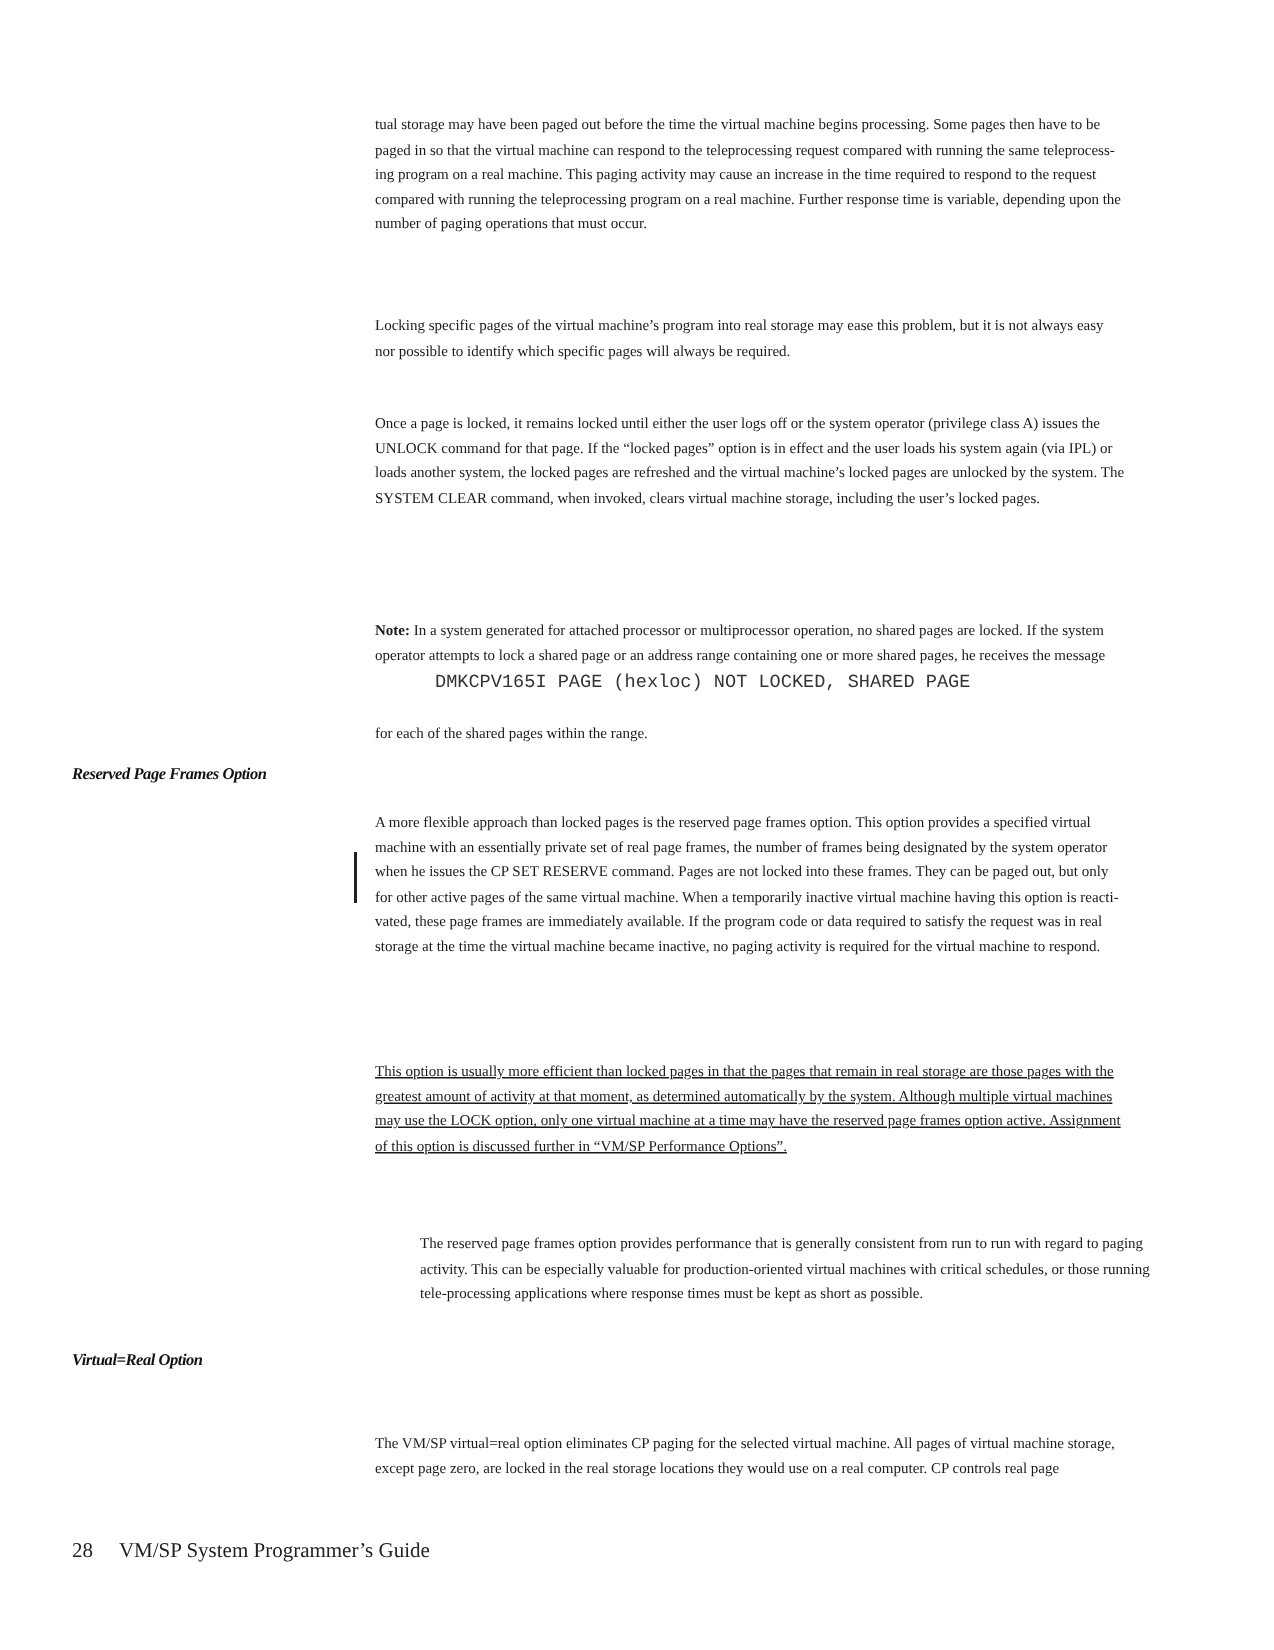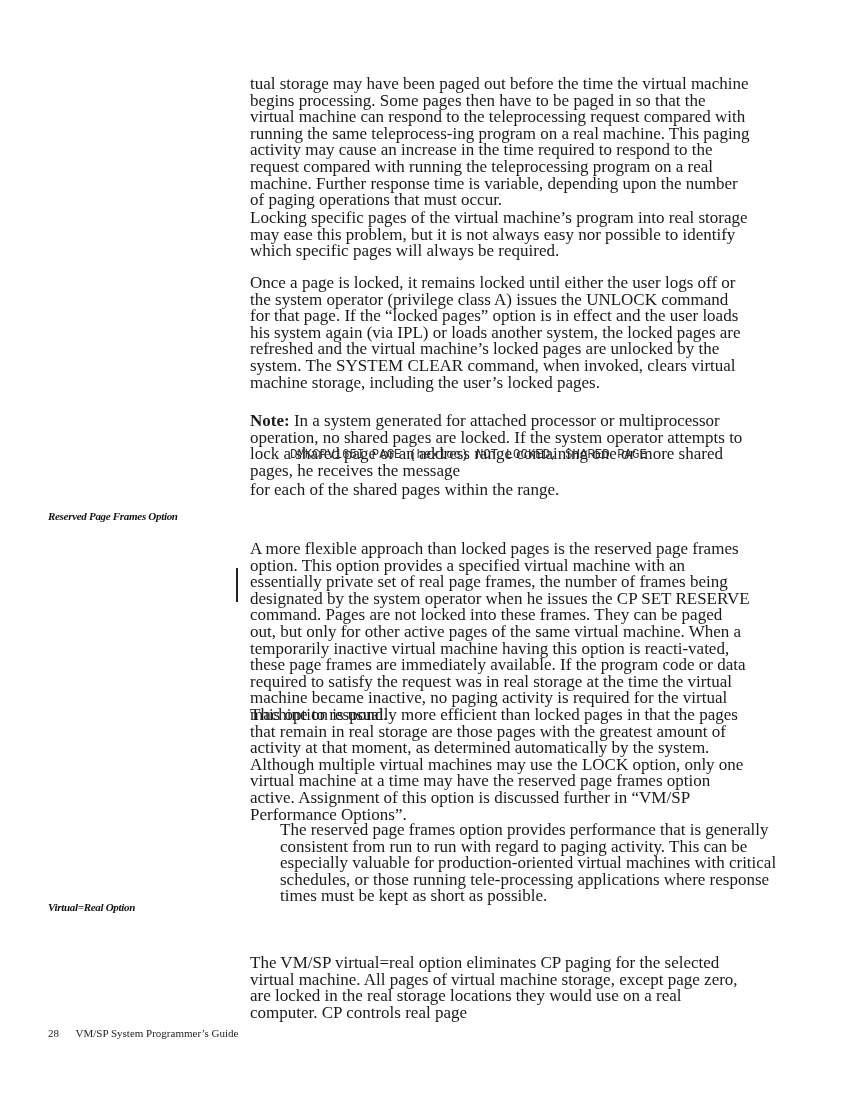--- a/index.html
+++ b/index.html
@@ -3,41 +3,41 @@
   <meta charset="utf-8">
   <style>
     html, body { margin: 0; padding: 0; background: #ffffff; }
     body {
       width: 849px; height: 1100px; position: relative; overflow: hidden;
       font-family: "Liberation Serif", "DejaVu Serif", serif;
       color: #1a1a1a;
     }
     .body-col {
       position: absolute; left: 250px; width: 500px;
-      font-size: 17px; line-height: 16.6px;
+      font-size: 10px; line-height: 16.6px;
     }
     .body-col p { margin: 0; }
     .side-head {
       position: absolute; left: 48px;
       font-family: "Liberation Serif", serif;
       font-style: italic; font-weight: bold;
       font-size: 11px; letter-spacing: -0.3px; color: #111;
     }
     .code {
       position: absolute; left: 290px;
       font-family: "Liberation Mono", "DejaVu Sans Mono", monospace;
       font-size: 12.4px; color: #333;
     }
     .revbar {
       position: absolute; left: 236px; top: 568px; width: 1.5px; height: 34px;
       background: #222;
     }
     .footer {
       position: absolute; left: 48px; top: 1027px;
-      font-size: 11px; color: #222;
+      font-size: 14px; color: #222;
     }
     .footer .num { margin-right: 14px; }
     b.note { font-weight: bold; }
   </style>
 </head>
 <body>
 
 <div class="body-col" style="top:76px;">
   <p>tual storage may have been paged out before the time the virtual machine begins processing.  Some pages then have to be paged in so that the virtual machine can respond to the teleprocessing request compared with running the same teleprocess-ing program on a real machine. This paging activity may cause an increase in the time required to respond to the request compared with running the teleprocessing program on a real machine.  Further response time is variable, depending upon the number of paging operations that must occur.</p>
 </div>
@@ -58,21 +58,21 @@
   <p>for each of the shared pages within the range.</p>
 </div>
 
 <div class="side-head" style="top:510px;">Reserved Page Frames Option</div>
 
 <div class="revbar"></div>
 
 <div class="body-col" style="top:541px;">
   <p>A more flexible approach than locked pages is the reserved page frames option. This option provides a specified virtual machine with an essentially private set of real page frames, the number of frames being designated by the system operator when he issues the CP SET RESERVE command.  Pages are not locked into these frames.  They can be paged out, but only for other active pages of the same virtual machine.  When a temporarily inactive virtual machine having this option is reacti-vated, these page frames are immediately available.  If the program code or data required to satisfy the request was in real storage at the time the virtual machine became inactive, no paging activity is required for the virtual machine to respond.</p>
 </div>
-<div class="body-col" style="top:707px;">
+<div class="body-col" style="top:707px;text-decoration:underline;">
   <p>This option is usually more efficient than locked pages in that the pages that remain in real storage are those pages with the greatest amount of activity at that moment, as determined automatically by the system.  Although multiple virtual machines may use the LOCK option, only one virtual machine at a time may have the reserved page frames option active.  Assignment of this option is discussed further in “VM/SP Performance Options”.</p>
 </div>
 <div class="body-col" style="top:822px;margin-left:30px;">
   <p>The reserved page frames option provides performance that is generally consistent from run to run with regard to paging activity.  This can be especially valuable for production-oriented virtual machines with critical schedules, or those running tele-processing applications where response times must be kept as short as possible.</p>
 </div>
 
 <div class="side-head" style="top:901px;">Virtual=Real Option</div>
 
 <div class="body-col" style="top:932px;margin-top:23px;">
   <p>The VM/SP virtual=real option eliminates CP paging for the selected virtual machine.  All pages of virtual machine storage, except page zero, are locked in the real storage locations they would use on a real computer.  CP controls real page</p>

